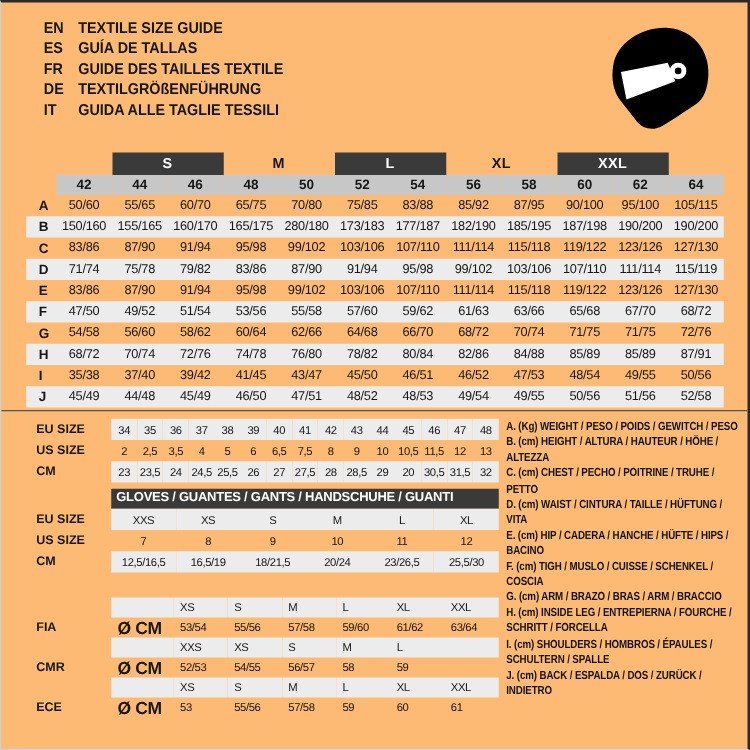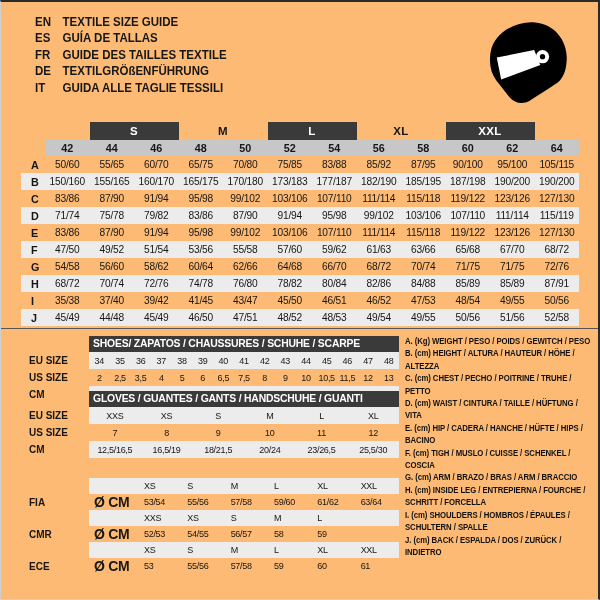--- a/index.html
+++ b/index.html
@@ -127,21 +127,21 @@
         <div class="dcell">90/100</div>
         <div class="dcell">95/100</div>
         <div class="dcell">105/115</div>
       </div>
       <div class="trow drow stripe">
         <div class="rlabel">B</div>
         <div class="dcell">150/160</div>
         <div class="dcell">155/165</div>
         <div class="dcell">160/170</div>
         <div class="dcell">165/175</div>
-        <div class="dcell">170/180</div>
+        <div class="dcell">280/180</div>
         <div class="dcell">173/183</div>
         <div class="dcell">177/187</div>
         <div class="dcell">182/190</div>
         <div class="dcell">185/195</div>
         <div class="dcell">187/198</div>
         <div class="dcell">190/200</div>
         <div class="dcell">190/200</div>
       </div>
       <div class="trow drow">
         <div class="rlabel">C</div>
@@ -261,24 +261,20 @@
         <div class="dcell">49/55</div>
         <div class="dcell">50/56</div>
         <div class="dcell">51/56</div>
         <div class="dcell">52/58</div>
       </div>
     </div>
 
   <div class="divider"></div>
 
   <div class="btable shoes">
-      <div class="srow brow" style="grid-template-columns: 60px repeat(15, 1fr);">
-        <div></div>
-        <div class="ttl">SHOES/ ZAPATOS / CHAUSSURES / SCHUHE / SCARPE</div>
-      </div>
       <div class="srow brow" style="grid-template-columns: 60px repeat(15, 1fr);">
         <div class="blabel">EU SIZE</div>
         <div class="bcell shaded">34</div>
         <div class="bcell shaded">35</div>
         <div class="bcell shaded">36</div>
         <div class="bcell shaded">37</div>
         <div class="bcell shaded">38</div>
         <div class="bcell shaded">39</div>
         <div class="bcell shaded">40</div>
         <div class="bcell shaded">41</div>

